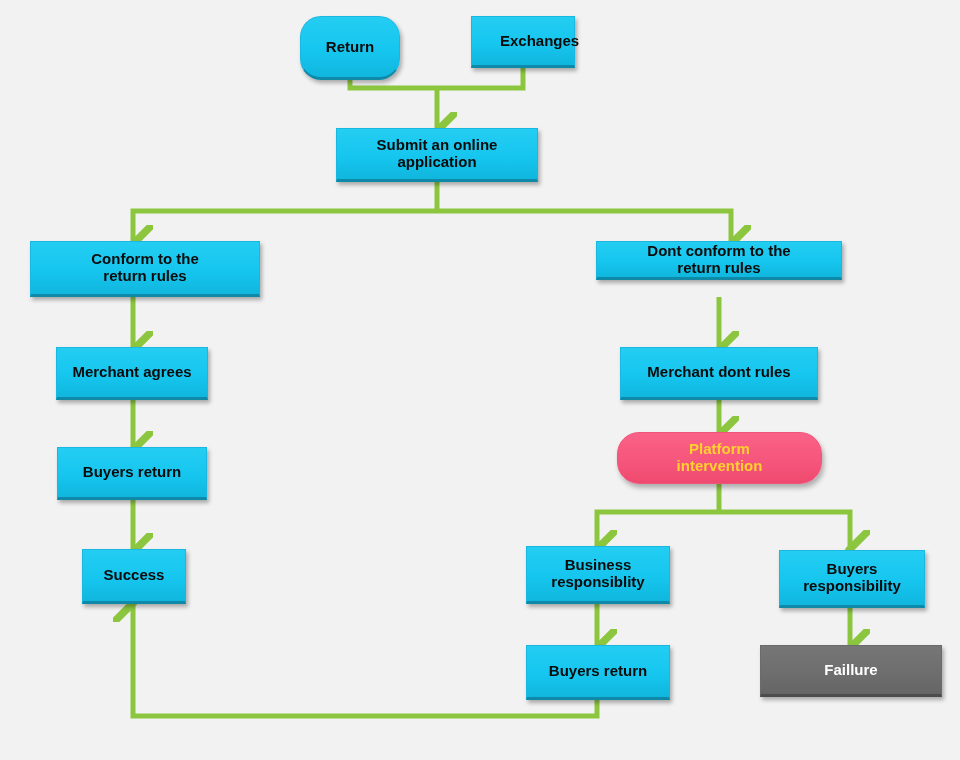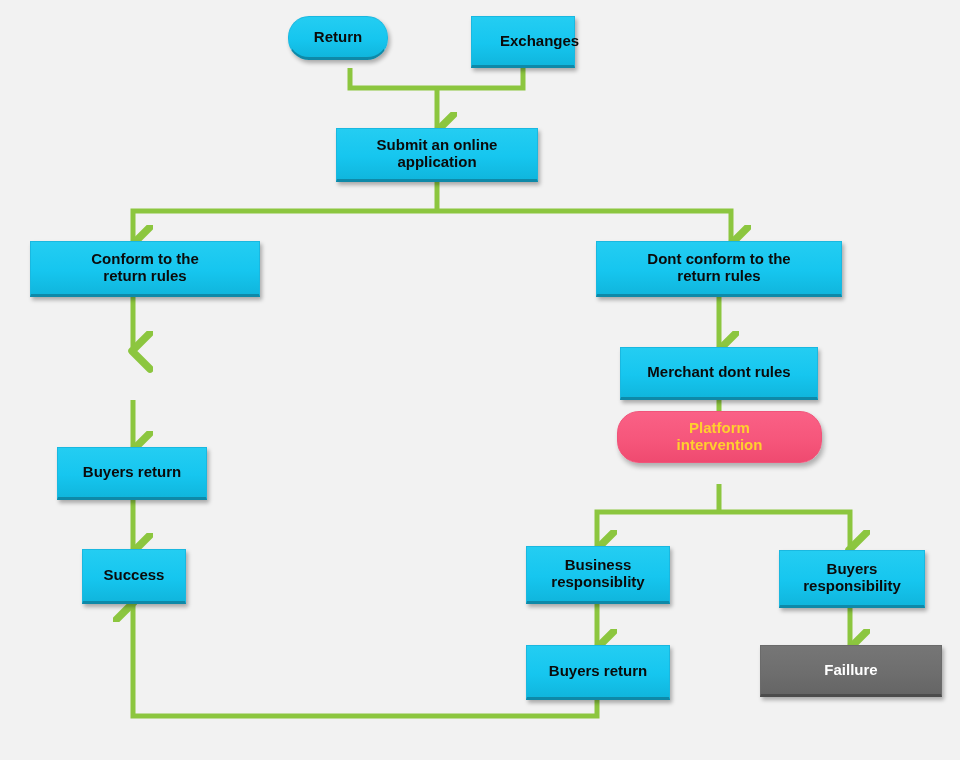--- a/index.html
+++ b/index.html
@@ -110,53 +110,56 @@
       <path d="M719,512 L597,512 L597,546" marker-end="url(#arrowhead)"></path>
       <path d="M719,512 L850,512 L850,546" marker-end="url(#arrowhead)"></path>
 
       <path d="M597,604 L597,645" marker-end="url(#arrowhead)"></path>
       <path d="M850,604 L850,645" marker-end="url(#arrowhead)"></path>
 
       <path d="M597,700 L597,716 L133,716 L133,606" marker-end="url(#arrowhead-up)"></path>
     </g>
   </svg>
 
-  <div class="node process" style="left:288px; top:16px; width:100px; height:44px;border-radius:21px;">
+  <div class="node process" style="left:300px; top:16px; width:100px; height:64px;border-radius:21px;">
     <span class="node-label">Return</span>
   </div>
 
   <div class="node process" style="left:471px; top:16px; width:104px; height:52px;padding-left:28px;">
     <span class="node-label">Exchanges</span>
   </div>
 
   <div class="node process" style="left:336px; top:128px; width:202px; height:54px;">
     <span class="node-label">Submit an online
 application</span>
   </div>
 
   <div class="node process" style="left:18px; top:241px; width:230px; height:56px;margin-left:12px;">
     <span class="node-label">Conform to the
 return rules</span>
   </div>
 
-  <div class="node process" style="left:596px; top:241px; width:246px; height:56px;">
+  <div class="node process" style="left:596px; top:241px; width:246px; height:39px;">
     <span class="node-label">Dont conform to the
 return rules</span>
   </div>
 
+  <div class="node process" style="left:56px; top:347px; width:152px; height:53px;">
+    <span class="node-label">Merchant agrees</span>
+  </div>
 
   <div class="node process" style="left:620px; top:347px; width:198px; height:53px;">
     <span class="node-label">Merchant dont rules</span>
   </div>
 
   <div class="node process" style="left:57px; top:447px; width:150px; height:53px;">
     <span class="node-label">Buyers return</span>
   </div>
 
-  <div class="node highlight" style="left:617px; top:411px; width:205px; height:52px;">
+  <div class="node highlight" style="left:617px; top:432px; width:205px; height:52px;">
     <span class="node-label">Platform
 intervention</span>
   </div>
 
   <div class="node process" style="left:82px; top:549px; width:104px; height:55px;">
     <span class="node-label">Success</span>
   </div>
 
   <div class="node process" style="left:526px; top:546px; width:144px; height:58px;">
     <span class="node-label">Business

